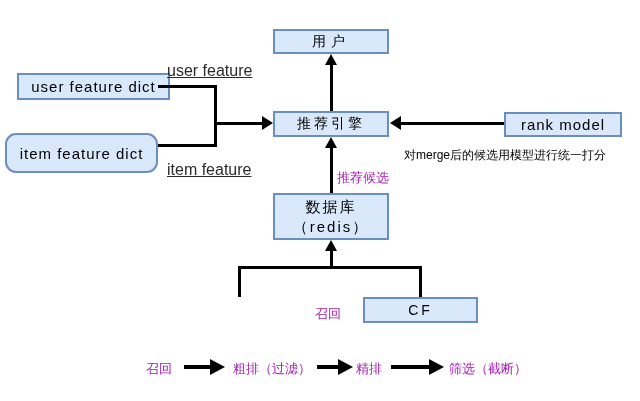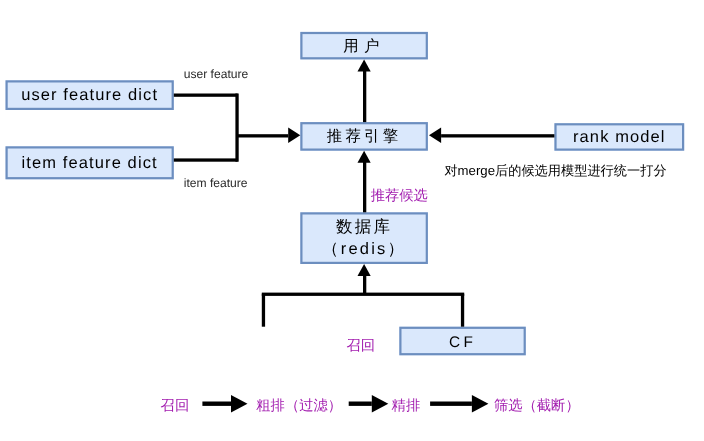--- a/index.html
+++ b/index.html
@@ -28,38 +28,38 @@
     white-space: nowrap;
   }
   .node.en { letter-spacing: 1px; font-size: 15px; }
   .node.two-line { flex-direction: column; line-height: 20px; font-size: 15px; letter-spacing: 2px; }
   .hline, .vline { position: absolute; background: #000000; }
   .ah { position: absolute; width: 0; height: 0; }
   .ah-right { border-top: 7px solid transparent; border-bottom: 7px solid transparent; border-left: 11px solid #000; }
   .ah-left  { border-top: 7px solid transparent; border-bottom: 7px solid transparent; border-right: 11px solid #000; }
   .ah-up    { border-left: 6px solid transparent; border-right: 6px solid transparent; border-bottom: 11px solid #000; }
   .ah-right-big { border-top: 8px solid transparent; border-bottom: 8px solid transparent; border-left: 15px solid #000; }
-  .elabel { position: absolute; font-size: 11px; color: #2b2b2b; white-space: nowrap; }
+  .elabel { position: absolute; font-size: 16px; color: #2b2b2b; white-space: nowrap; text-decoration: underline; }
   .clabel { position: absolute; font-size: 13px; color: #a21caf; white-space: nowrap; }
   .note   { position: absolute; font-size: 12px; color: #000000; white-space: nowrap; }
 </style>
 </head>
 <body>
 
 <div class="canvas">
 
   <div class="node" style="left:273px; top:29px; width:116px; height:25px; letter-spacing:5px;">用户</div>
 
   <div class="node" style="left:273px; top:111px; width:116px; height:26px;">推荐引擎</div>
 
   <div class="node en" style="left:504px; top:112px; width:118px; height:25px;">rank model</div>
 
-  <div class="node en" style="left:5px; top:73px; width:153px; height:27px;">user feature dict</div>
+  <div class="node en" style="left:17px; top:73px; width:153px; height:27px;">user feature dict</div>
 
-  <div class="node en" style="left:5px; top:133px; width:153px; height:30px;">item feature dict</div>
+  <div class="node en" style="left:5px; top:133px; width:153px; height:40px;border-radius:11px;">item feature dict</div>
 
   <div class="node two-line" style="left:273px; top:193px; width:116px; height:47px;text-align:center;">
     <span>数据库</span>
     <span>（redis）</span>
   </div>
 
 
   <div class="node" style="left:363px; top:297px; width:115px; height:26px;">CF</div>
 
   <div class="hline" style="left:158px; top:85px; width:58px; height:3px;"></div>

